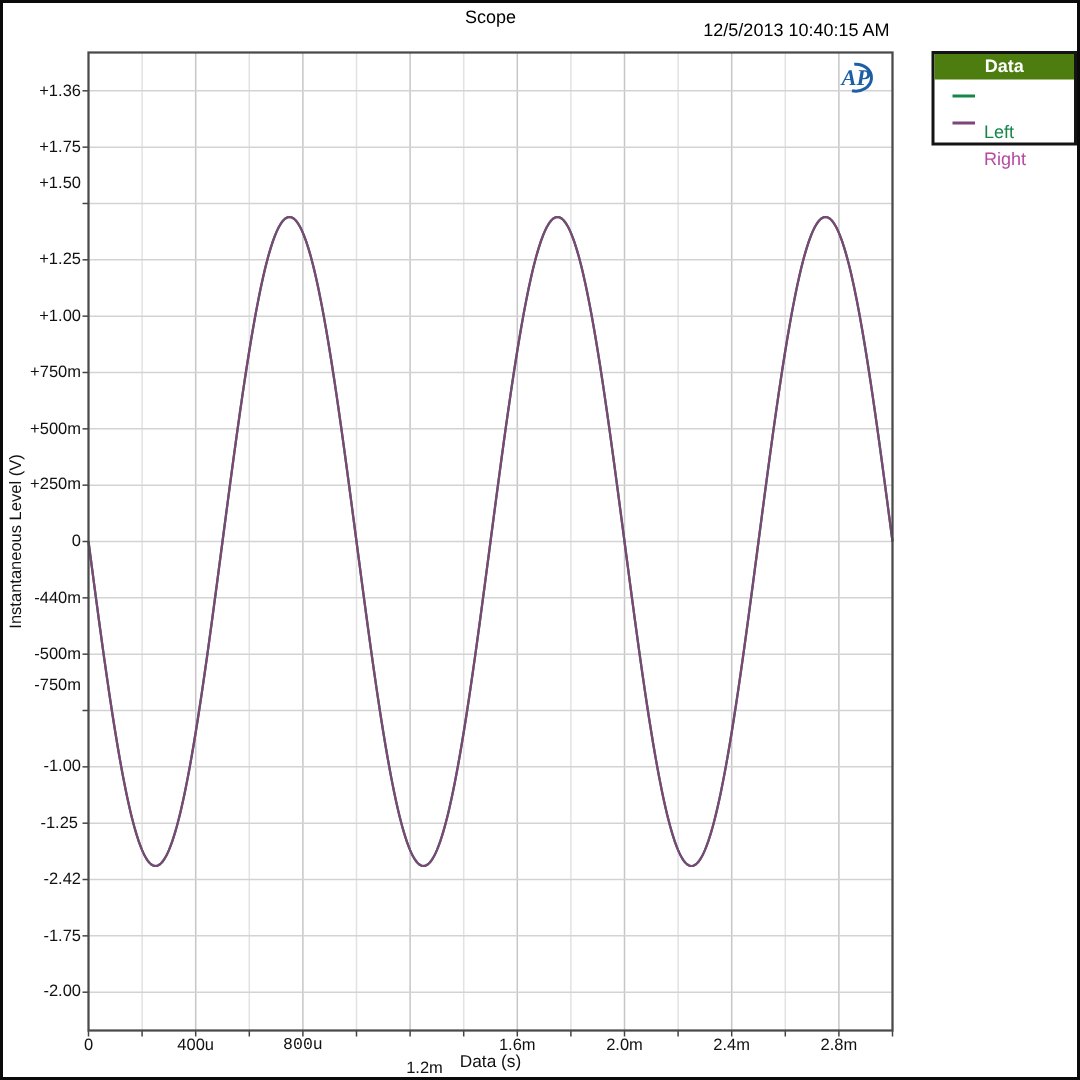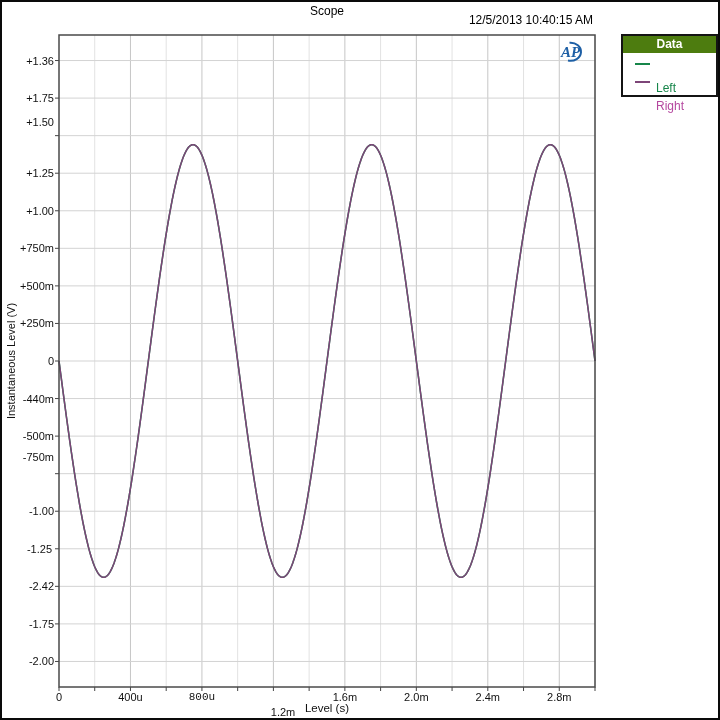--- a/index.html
+++ b/index.html
@@ -143,21 +143,21 @@
       <div class="tick-label xtick" style="left: 100.467px; top: 689px;">400u</div>
       <div class="tick-label xtick" style="left: 171.933px; top: 689px; font-family: Liberation Mono, monospace;">800u</div>
       <div class="tick-label xtick" style="left: 253px; top: 689px; margin-top: 15px;">1.2m</div>
       <div class="tick-label xtick" style="left: 314.867px; top: 689px;">1.6m</div>
       <div class="tick-label xtick" style="left: 386.333px; top: 689px;">2.0m</div>
       <div class="tick-label xtick" style="left: 457.8px; top: 689px;">2.4m</div>
       <div class="tick-label xtick" style="left: 529.267px; top: 689px; text-align: center;">2.8m</div>
     </div>
 
   <div class="ylabel">Instantaneous Level (V)</div>
-  <div class="xlabel">Level (s)</div>
+  <div class="xlabel">Data (s)</div>
 
   <div class="ap-logo">
     <svg width="36" height="27" viewBox="0 0 36 27">
       <path id="logo-swoosh" d="M 12 22.5 A 10.5 9 0 1 0 13.5 4.8" fill="none" stroke-width="2" stroke="#1d5fa5"></path>
       <text id="logo-text" x="5" y="18.5" font-family="Liberation Serif, serif" font-style="italic" font-weight="bold" font-size="15" fill="#1d5fa5">AP</text>
     </svg>
   </div>
 
   <div class="legend" style="border-color: rgb(20, 20, 20);">
     <div class="legend-header" style="background: #4d7c0f; color: rgb(255, 255, 255);">Data</div>

